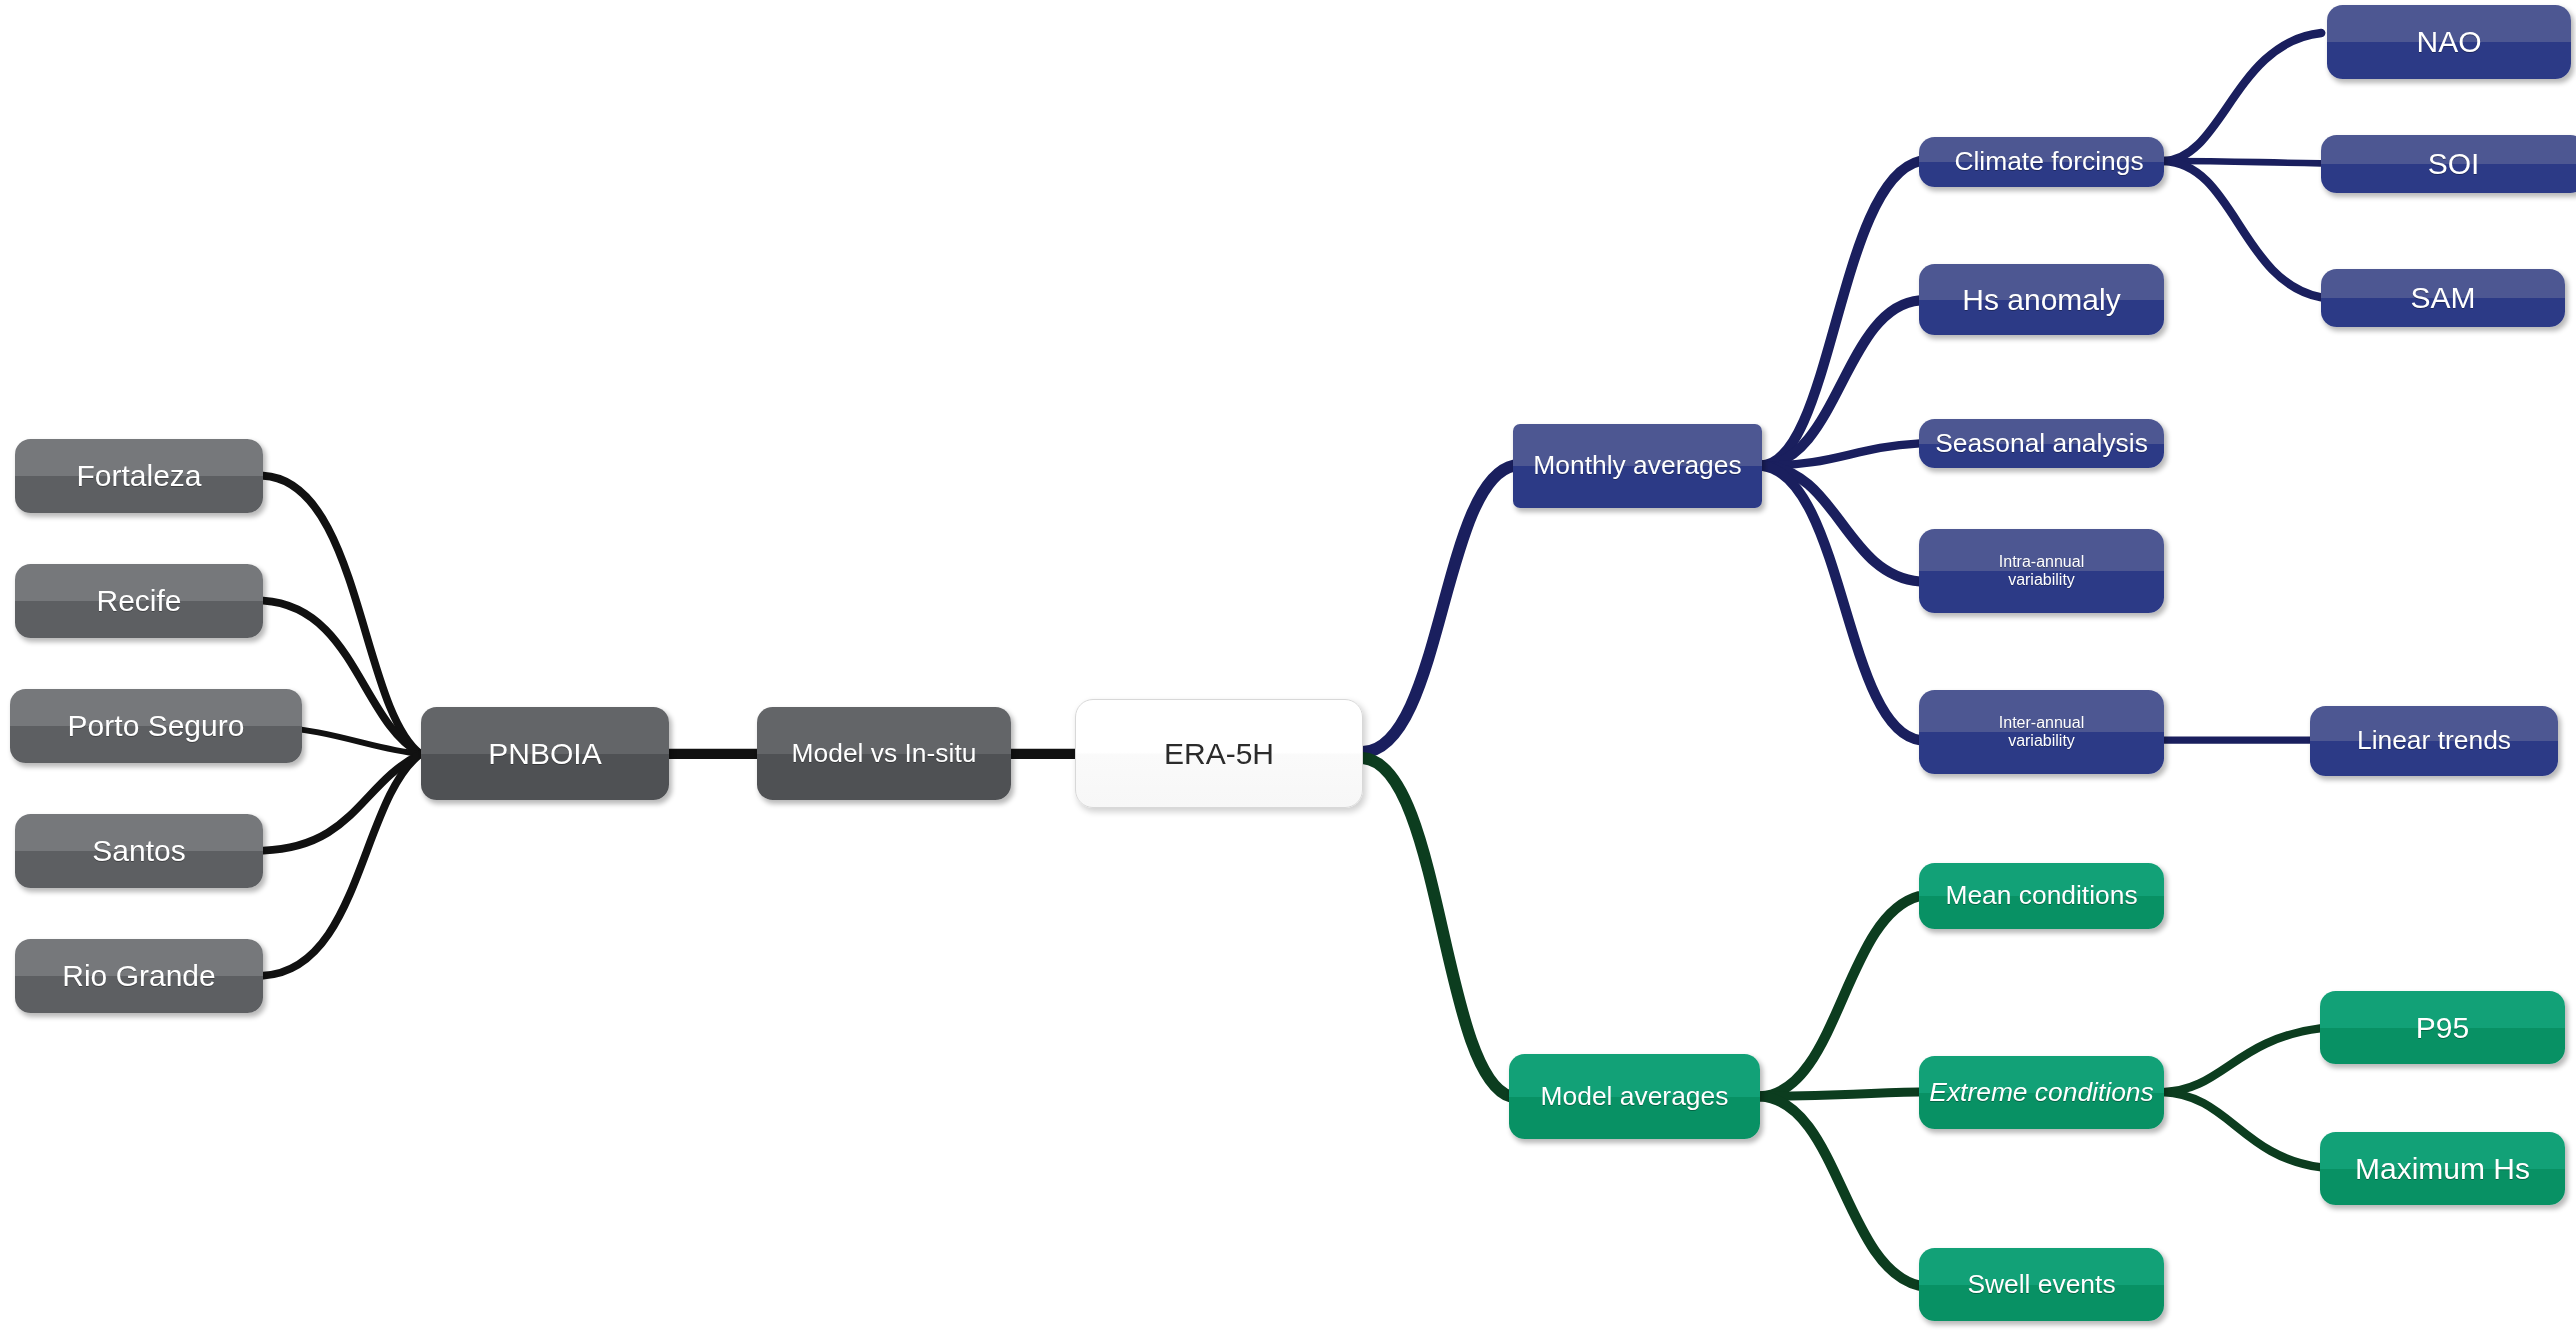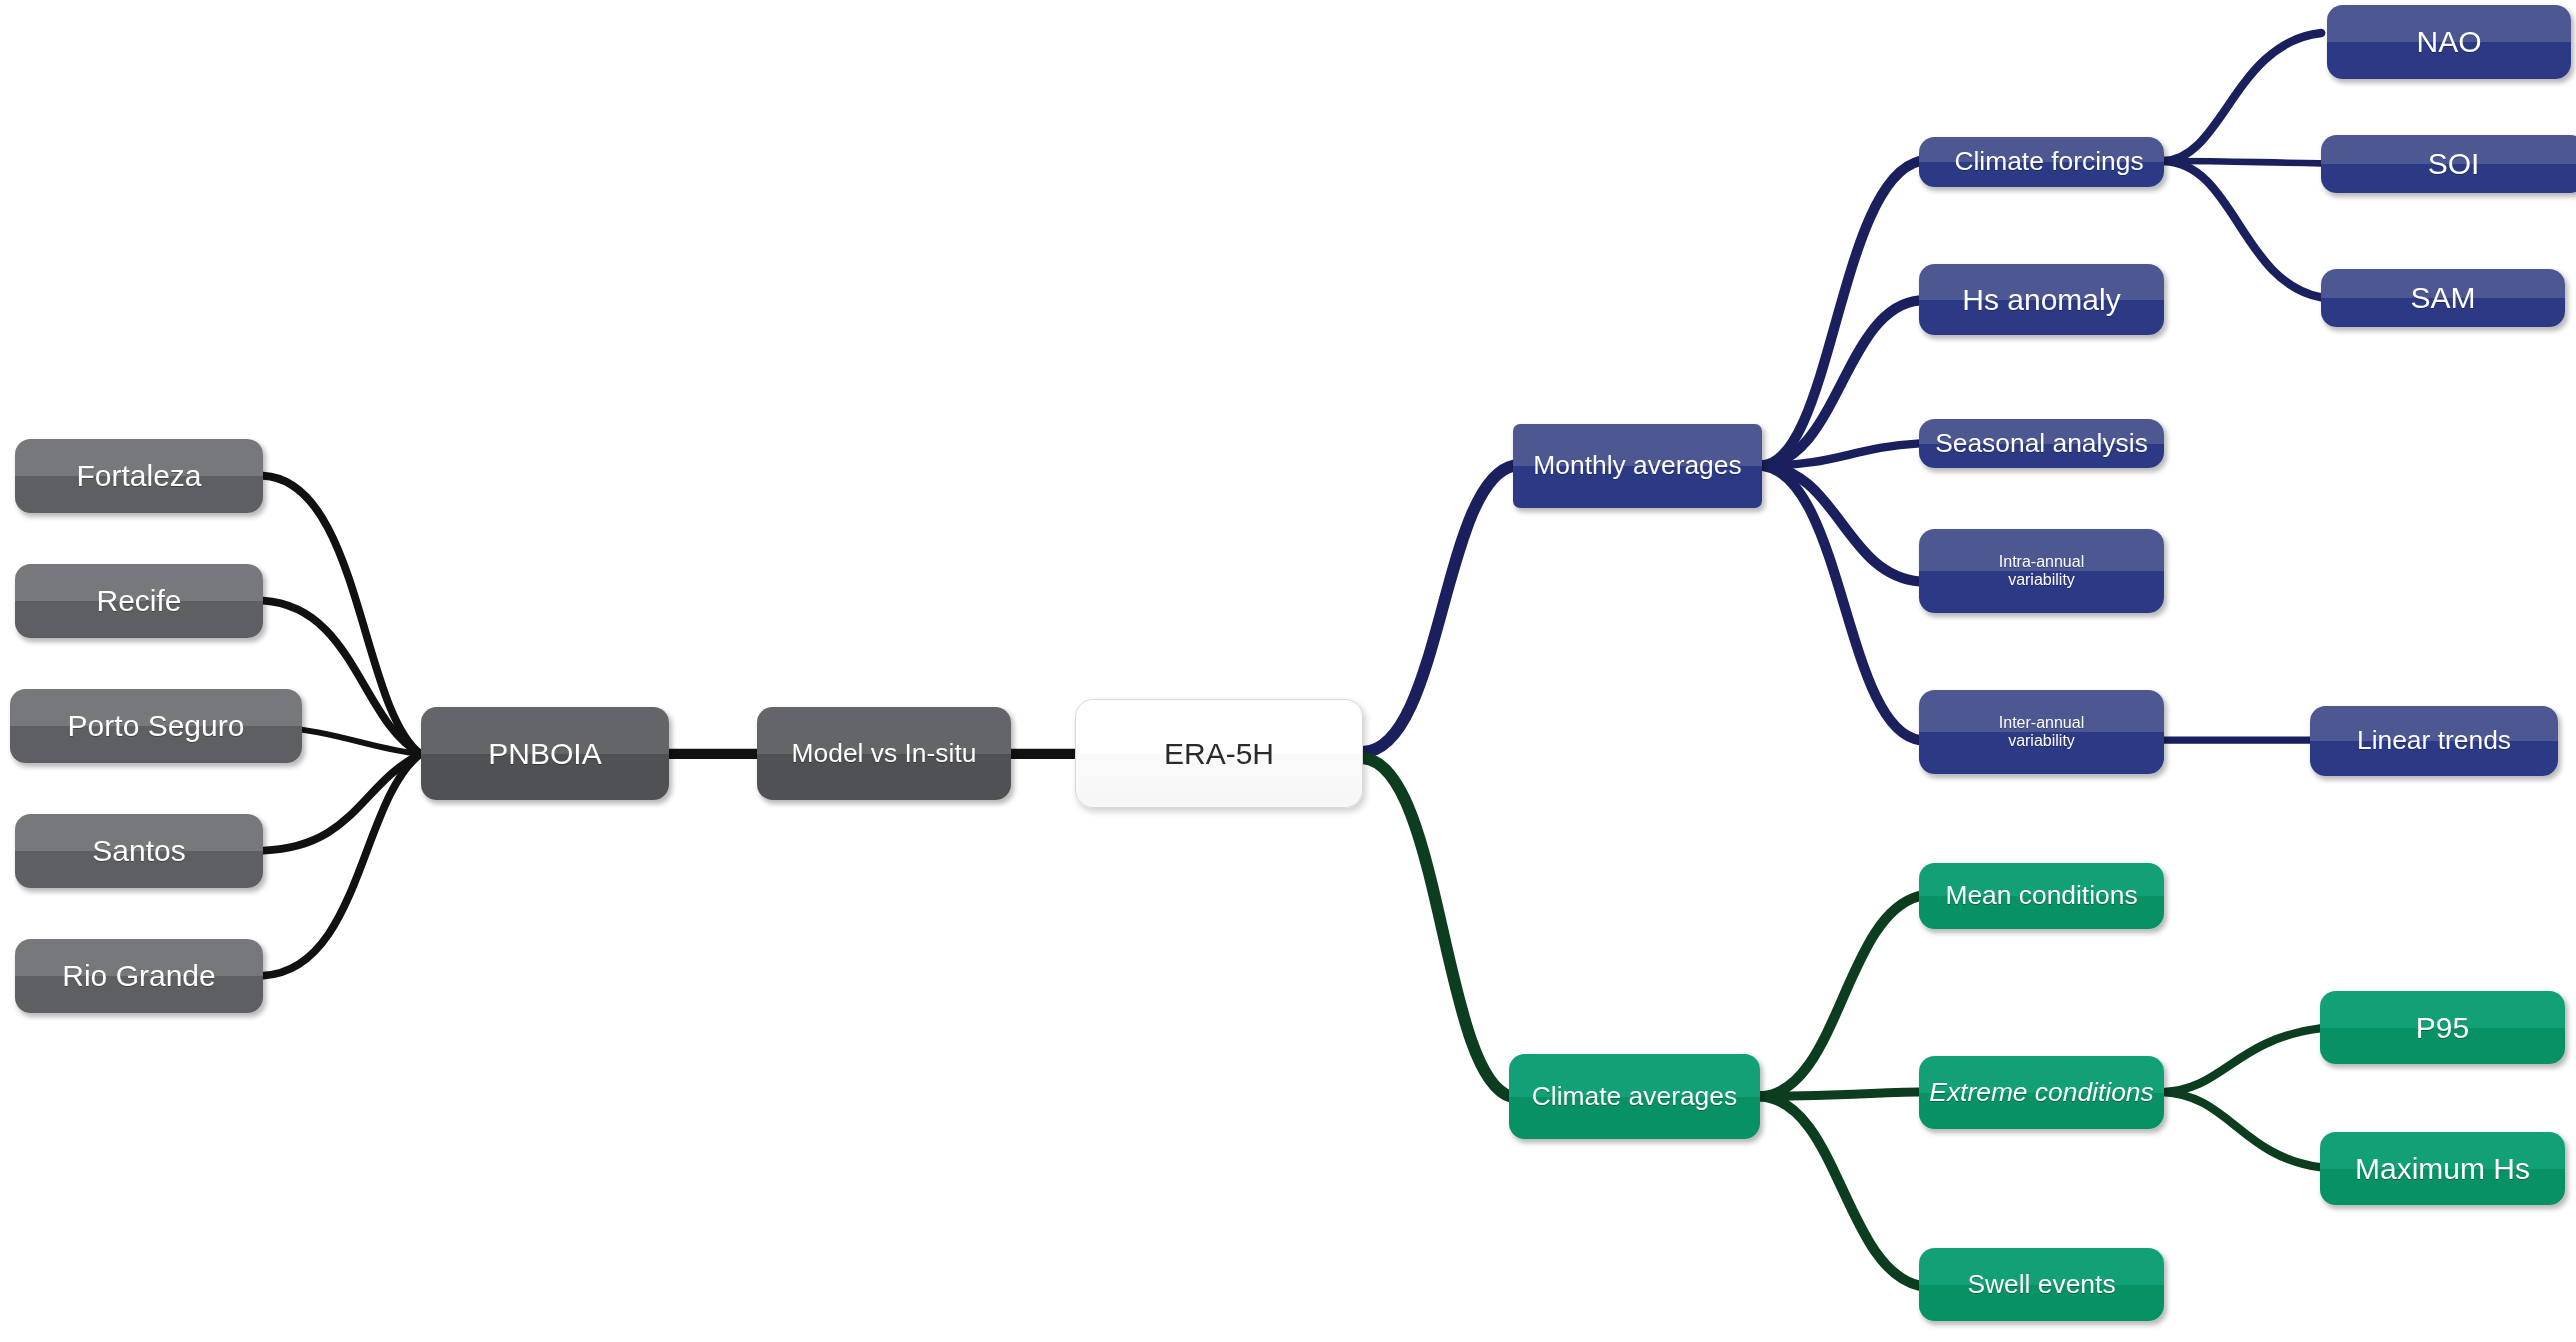--- a/index.html
+++ b/index.html
@@ -141,21 +141,21 @@
   </div>
   <div class="node blue fs-big" style="left:2321px;top:269px;width:244px;height:58px;">
     <span class="lbl">SAM</span>
   </div>
 
   <div class="node blue fs-mid" style="left:2310px;top:706px;width:248px;height:70px;">
     <span class="lbl">Linear trends</span>
   </div>
 
   <div class="node green fs-mid" style="left:1509px;top:1054px;width:251px;height:85px;">
-    <span class="lbl">Climate averages</span>
+    <span class="lbl">Model averages</span>
   </div>
 
   <div class="node green fs-mid" style="left:1919px;top:863px;width:245px;height:66px;">
     <span class="lbl">Mean conditions</span>
   </div>
   <div class="node green fs-mid" style="left:1919px;top:1056px;width:245px;height:73px;font-style:italic;">
     <span class="lbl">Extreme conditions</span>
   </div>
   <div class="node green fs-mid" style="left:1919px;top:1248px;width:245px;height:73px;">
     <span class="lbl">Swell events</span>

